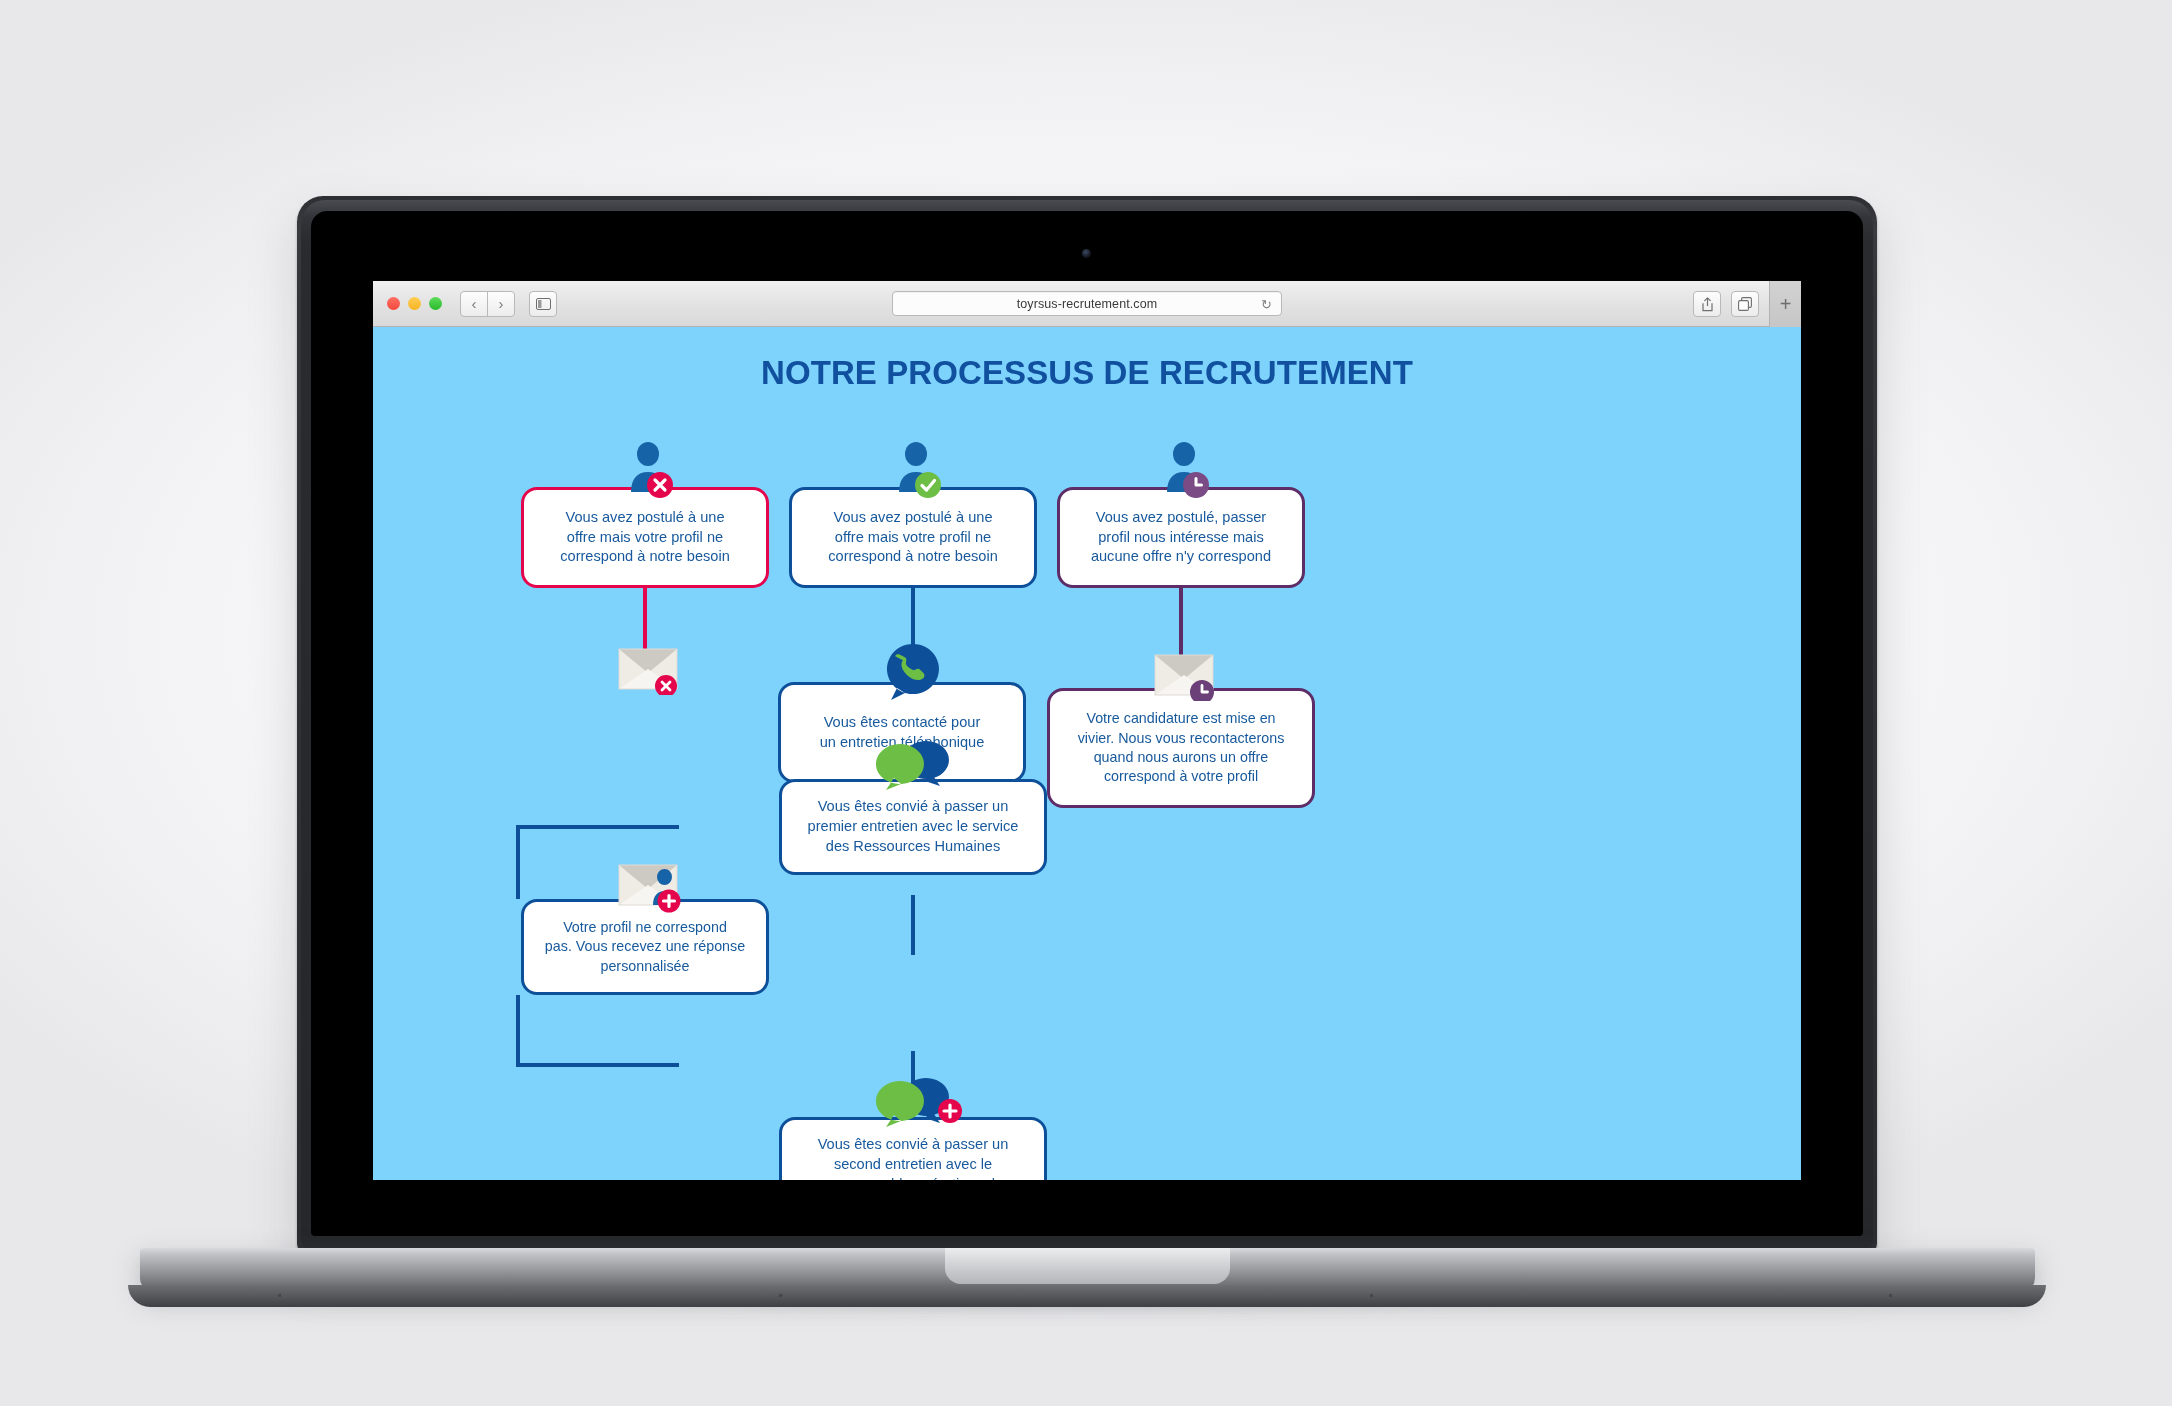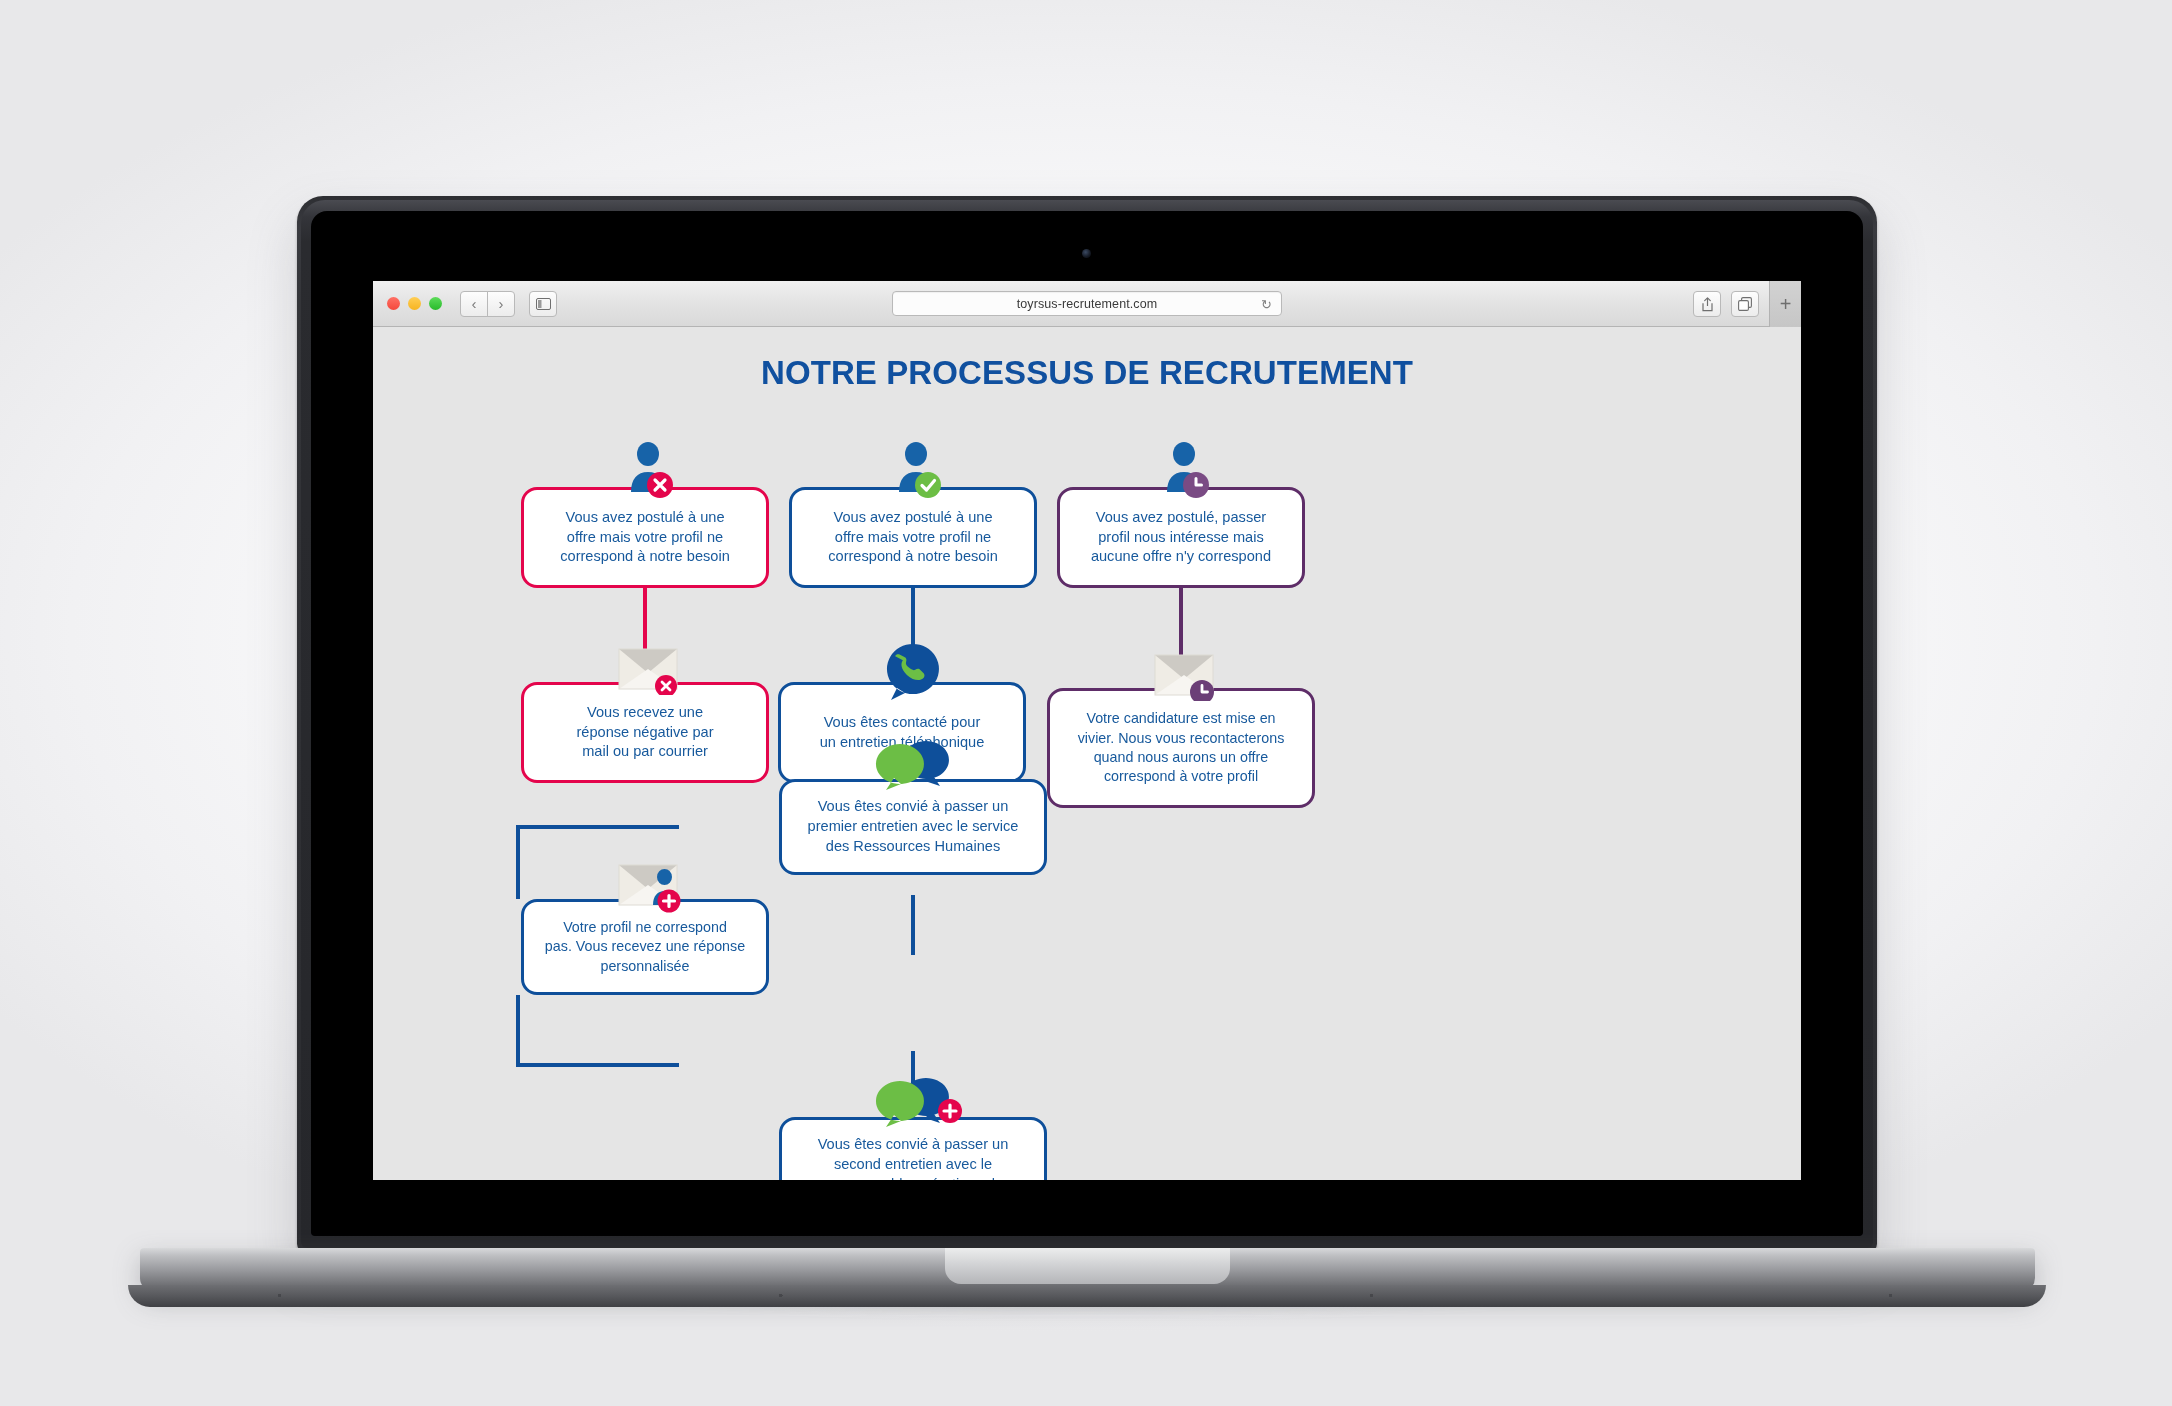--- a/index.html
+++ b/index.html
@@ -119,21 +119,21 @@
     background: linear-gradient(180deg,#d2d2d2,#c6c6c6);
     border-left: 1px solid #b2b2b2;
     display: flex; align-items: center; justify-content: center;
     color: #6e6e6e; font-size: 20px; font-weight: 300; line-height: 1;
   }
 
   
   #page {
     position: relative;
     width: 1428px; height: 853px;
-    background: #e5e5e5;
+    background: #7dd3fc;
     overflow: hidden;
   }
   #page-title {
     position: absolute;
     left: 0; right: 0; top: 27px;
     text-align: center;
     font-size: 33px;
     font-weight: 700;
     color: #10509f;
     letter-spacing: .1px;
@@ -290,25 +290,20 @@
         </div>
         <div class="icon-wrap" style="left:767px; top:113px;">
           <svg width="82" height="58" viewBox="0 0 82 58">
             <path d="M33 14 a11 12 0 1 1 22 0 a11 12 0 1 1 -22 0 Z" fill="#1763a8"></path>
             <path d="M27 52 c0-13 6-20 17-20 c11 0 17 7 17 20 Z" fill="#1763a8"></path>
             <circle cx="56" cy="45" r="13" fill="#7a4b84"></circle>
             <path d="M56 38.5 L56 45 L61.5 45" stroke="#fff" stroke-width="3" fill="none" stroke-linecap="round" stroke-linejoin="round"></path>
           </svg>
         </div>
 
-        <div class="node b-red" style="left:148px; top:355px; width:248px; height:101px;">
-          <div class="txt">Vous recevez une
-réponse négative par
-mail ou par courrier</div>
-        </div>
         <div class="icon-wrap" style="left:232px; top:318px;">
           <svg width="82" height="50" viewBox="0 0 82 50">
             <rect x="14" y="4" width="58" height="40" fill="#efece5"></rect>
             <path d="M14 4 L72 4 L43 28 Z" fill="#cdcac4"></path>
             <path d="M14 44 L43 24 L72 44 Z" fill="#f7f5f1"></path>
             <rect x="14" y="4" width="58" height="40" fill="none" stroke="#dedbd4" stroke-width="1"></rect>
             <circle cx="61" cy="41" r="11" fill="#e4054c"></circle>
             <path d="M57 37 L65 45 M65 37 L57 45" stroke="#fff" stroke-width="2.8" stroke-linecap="round"></path>
           </svg>
         </div>

